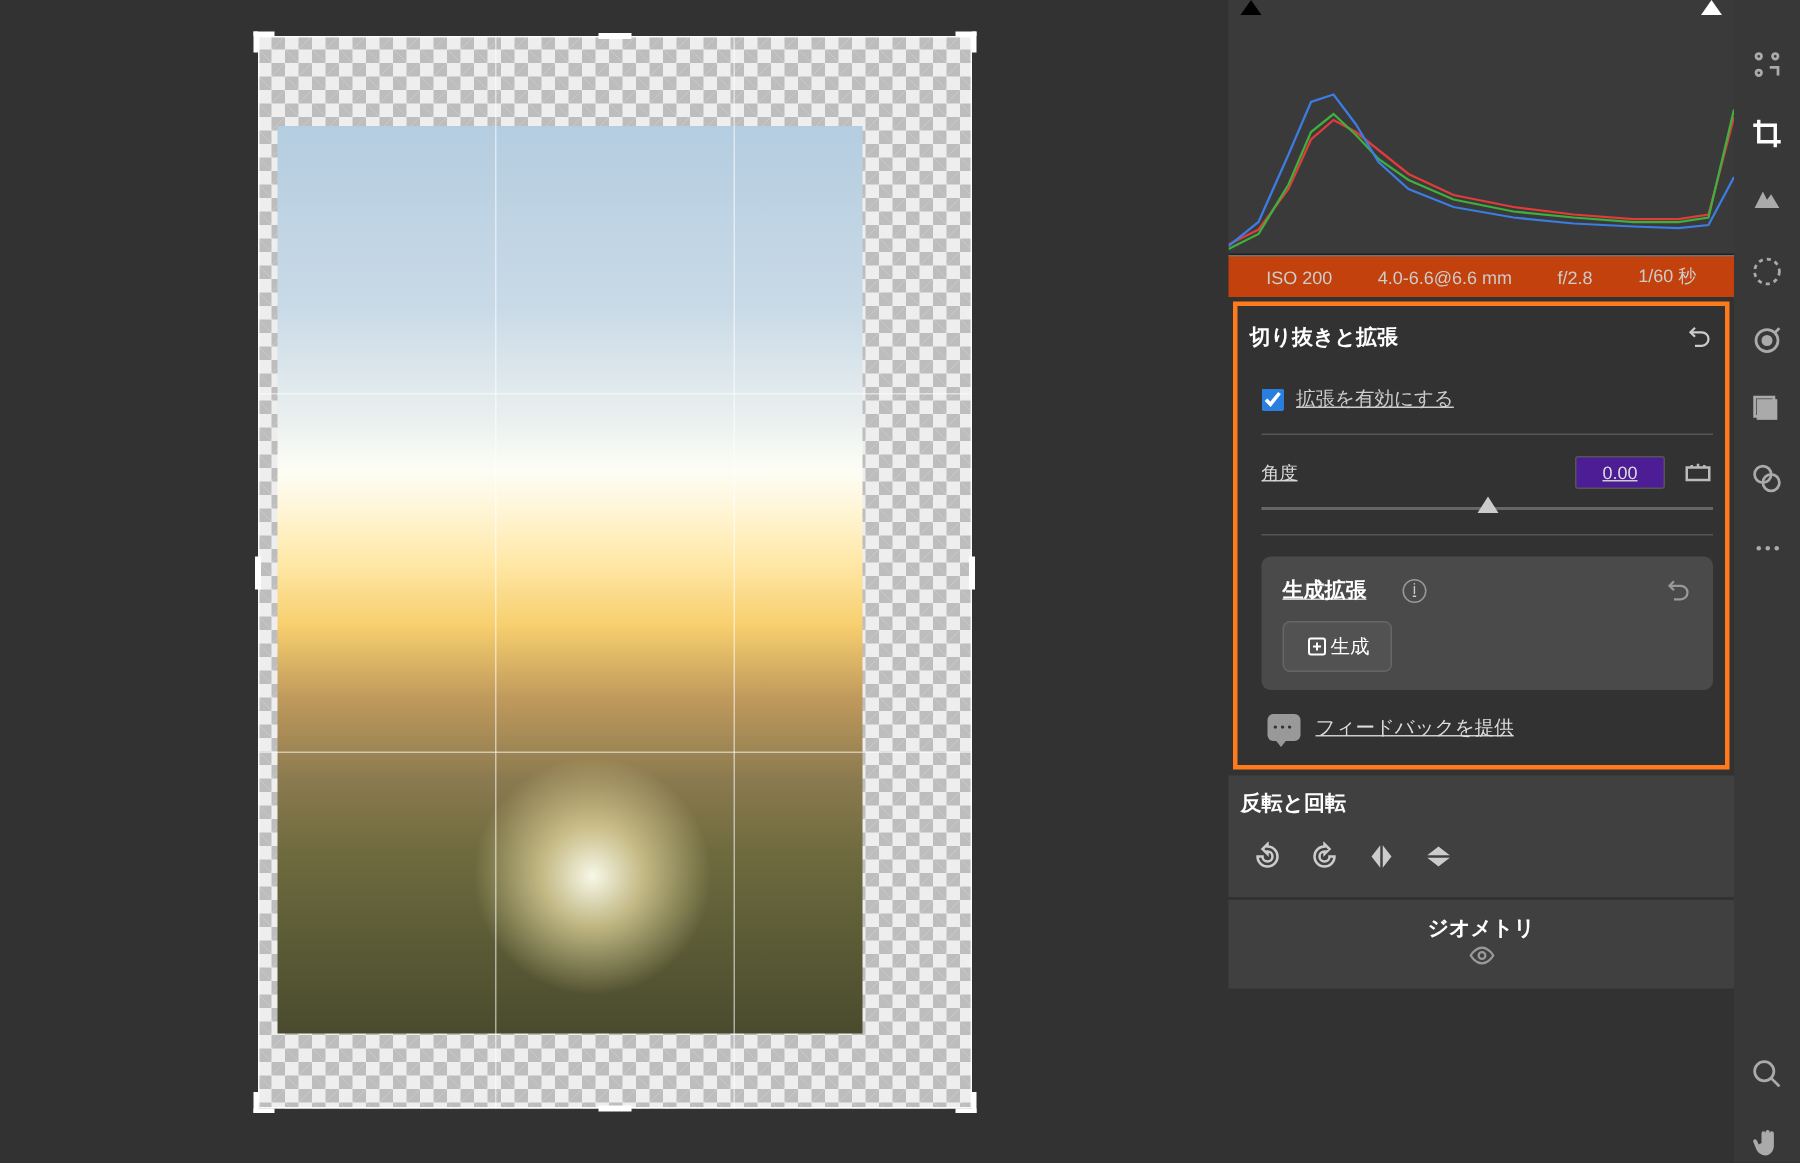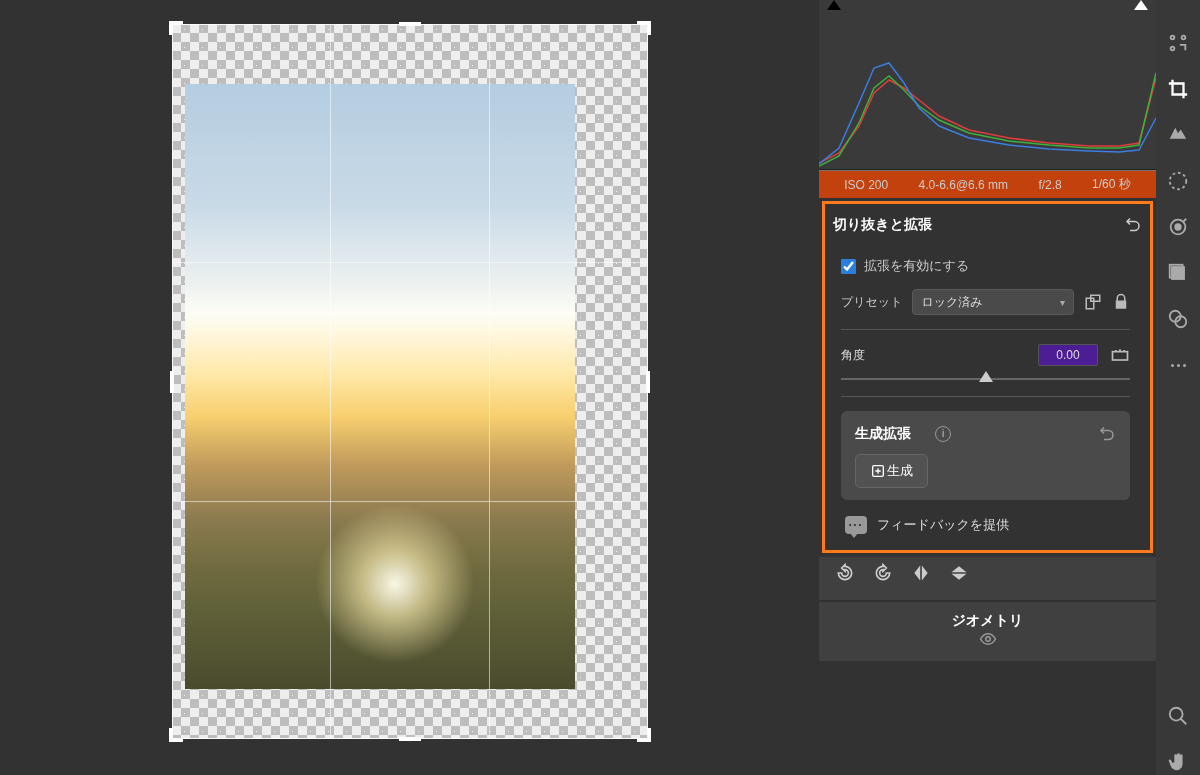--- a/index.html
+++ b/index.html
@@ -118,21 +118,21 @@
   display:flex;
   align-items:center;
   padding:10px 8px;
   font-size:14px;
   font-weight:bold;
   color:#fff;
 }
 .section-header .spacer { flex:1; }
 .undo-icon svg, .reset-icon svg { width:18px; height:18px; }
 
-.panel-body { padding: 6px 20px 12px 16px; }
+.panel-body { padding: 6px 8px 12px 16px; text-decoration: underline; }
 .checkbox-row { display:flex; align-items:center; gap:8px; margin:6px 0 14px 0; font-size:13px; }
 .checkbox-row input { width:15px; height:15px; accent-color:#2a7fde; }
 
 .preset-row { display:flex; align-items:center; gap:10px; margin-bottom:14px; }
 .preset-label { font-size:12px; color:#ccc; }
 .preset-select {
   flex:1; background:#4a4a4a; border:1px solid #5a5a5a; border-radius:4px;
   height:26px; padding:0 8px; color:#ddd; font-size:12px;
   display:flex; align-items:center; justify-content:space-between;
 }
@@ -262,38 +262,20 @@
             <path d="M8 6l-4 4 4 4"></path>
           </svg>
       </span>
     </div>
     <div class="panel-body">
       <label class="checkbox-row">
         <input type="checkbox" checked="" style="">
         <span>拡張を有効にする</span>
       </label>
 
-      <div class="preset-row">
-        <span class="preset-label">プリセット</span>
-        <div class="preset-select">
-          <span>ロック済み</span>
-          <span class="chev-down">▾</span>
-        </div>
-        <span class="mini-icon">
-          <svg viewBox="0 0 24 24" fill="none" stroke="currentColor" stroke-width="2">
-              <rect x="3" y="7" width="10" height="14"></rect>
-              <rect x="9" y="3" width="12" height="8"></rect>
-            </svg>
-        </span>
-        <span class="mini-icon">
-          <svg viewBox="0 0 24 24" fill="currentColor">
-              <path d="M6 10V7a6 6 0 1112 0v3h1v11H5V10h1zm2 0h8V7a4 4 0 10-8 0v3z"></path>
-            </svg>
-        </span>
-      </div>
 
       <div class="divider"></div>
 
       <div class="angle-row">
         <span class="angle-label">角度</span>
         <input class="angle-input" value="0.00" style="">
         <span class="straighten-icon">
           <svg viewBox="0 0 24 24" fill="none" stroke="currentColor" stroke-width="2">
               <rect x="3" y="8" width="18" height="10"></rect>
               <path d="M7 8v-2M12 8v-3M17 8v-2"></path>
@@ -331,20 +313,23 @@
       <div class="feedback-row">
         <div class="feedback-icon">
             <div class="feedback-dots">•••</div>
           </div>
         <span>フィードバックを提供</span>
       </div>
     </div>
   </div>
 
   <div class="panel-section flip-section">
+    <div class="section-header">
+      <span>反転と回転</span>
+    </div>
     <div class="flip-buttons">
       <span class="flip-btn"><svg viewBox="0 0 24 24" fill="none" stroke="currentColor" stroke-width="2">
             <path d="M4 12a8 8 0 108-8V2L8 6l4 4V8a4 4 0 11-4 4H4z"></path>
           </svg></span>
       <span class="flip-btn"><svg viewBox="0 0 24 24" fill="none" stroke="currentColor" stroke-width="2">
             <path d="M20 12a8 8 0 11-8-8v-2l4 4-4 4V8a4 4 0 104 4h4z"></path>
           </svg></span>
       <span class="flip-btn"><svg viewBox="0 0 24 24" fill="currentColor">
             <path d="M11 3v18l-7-9zM13 3v18l7-9z"></path>
           </svg></span>

